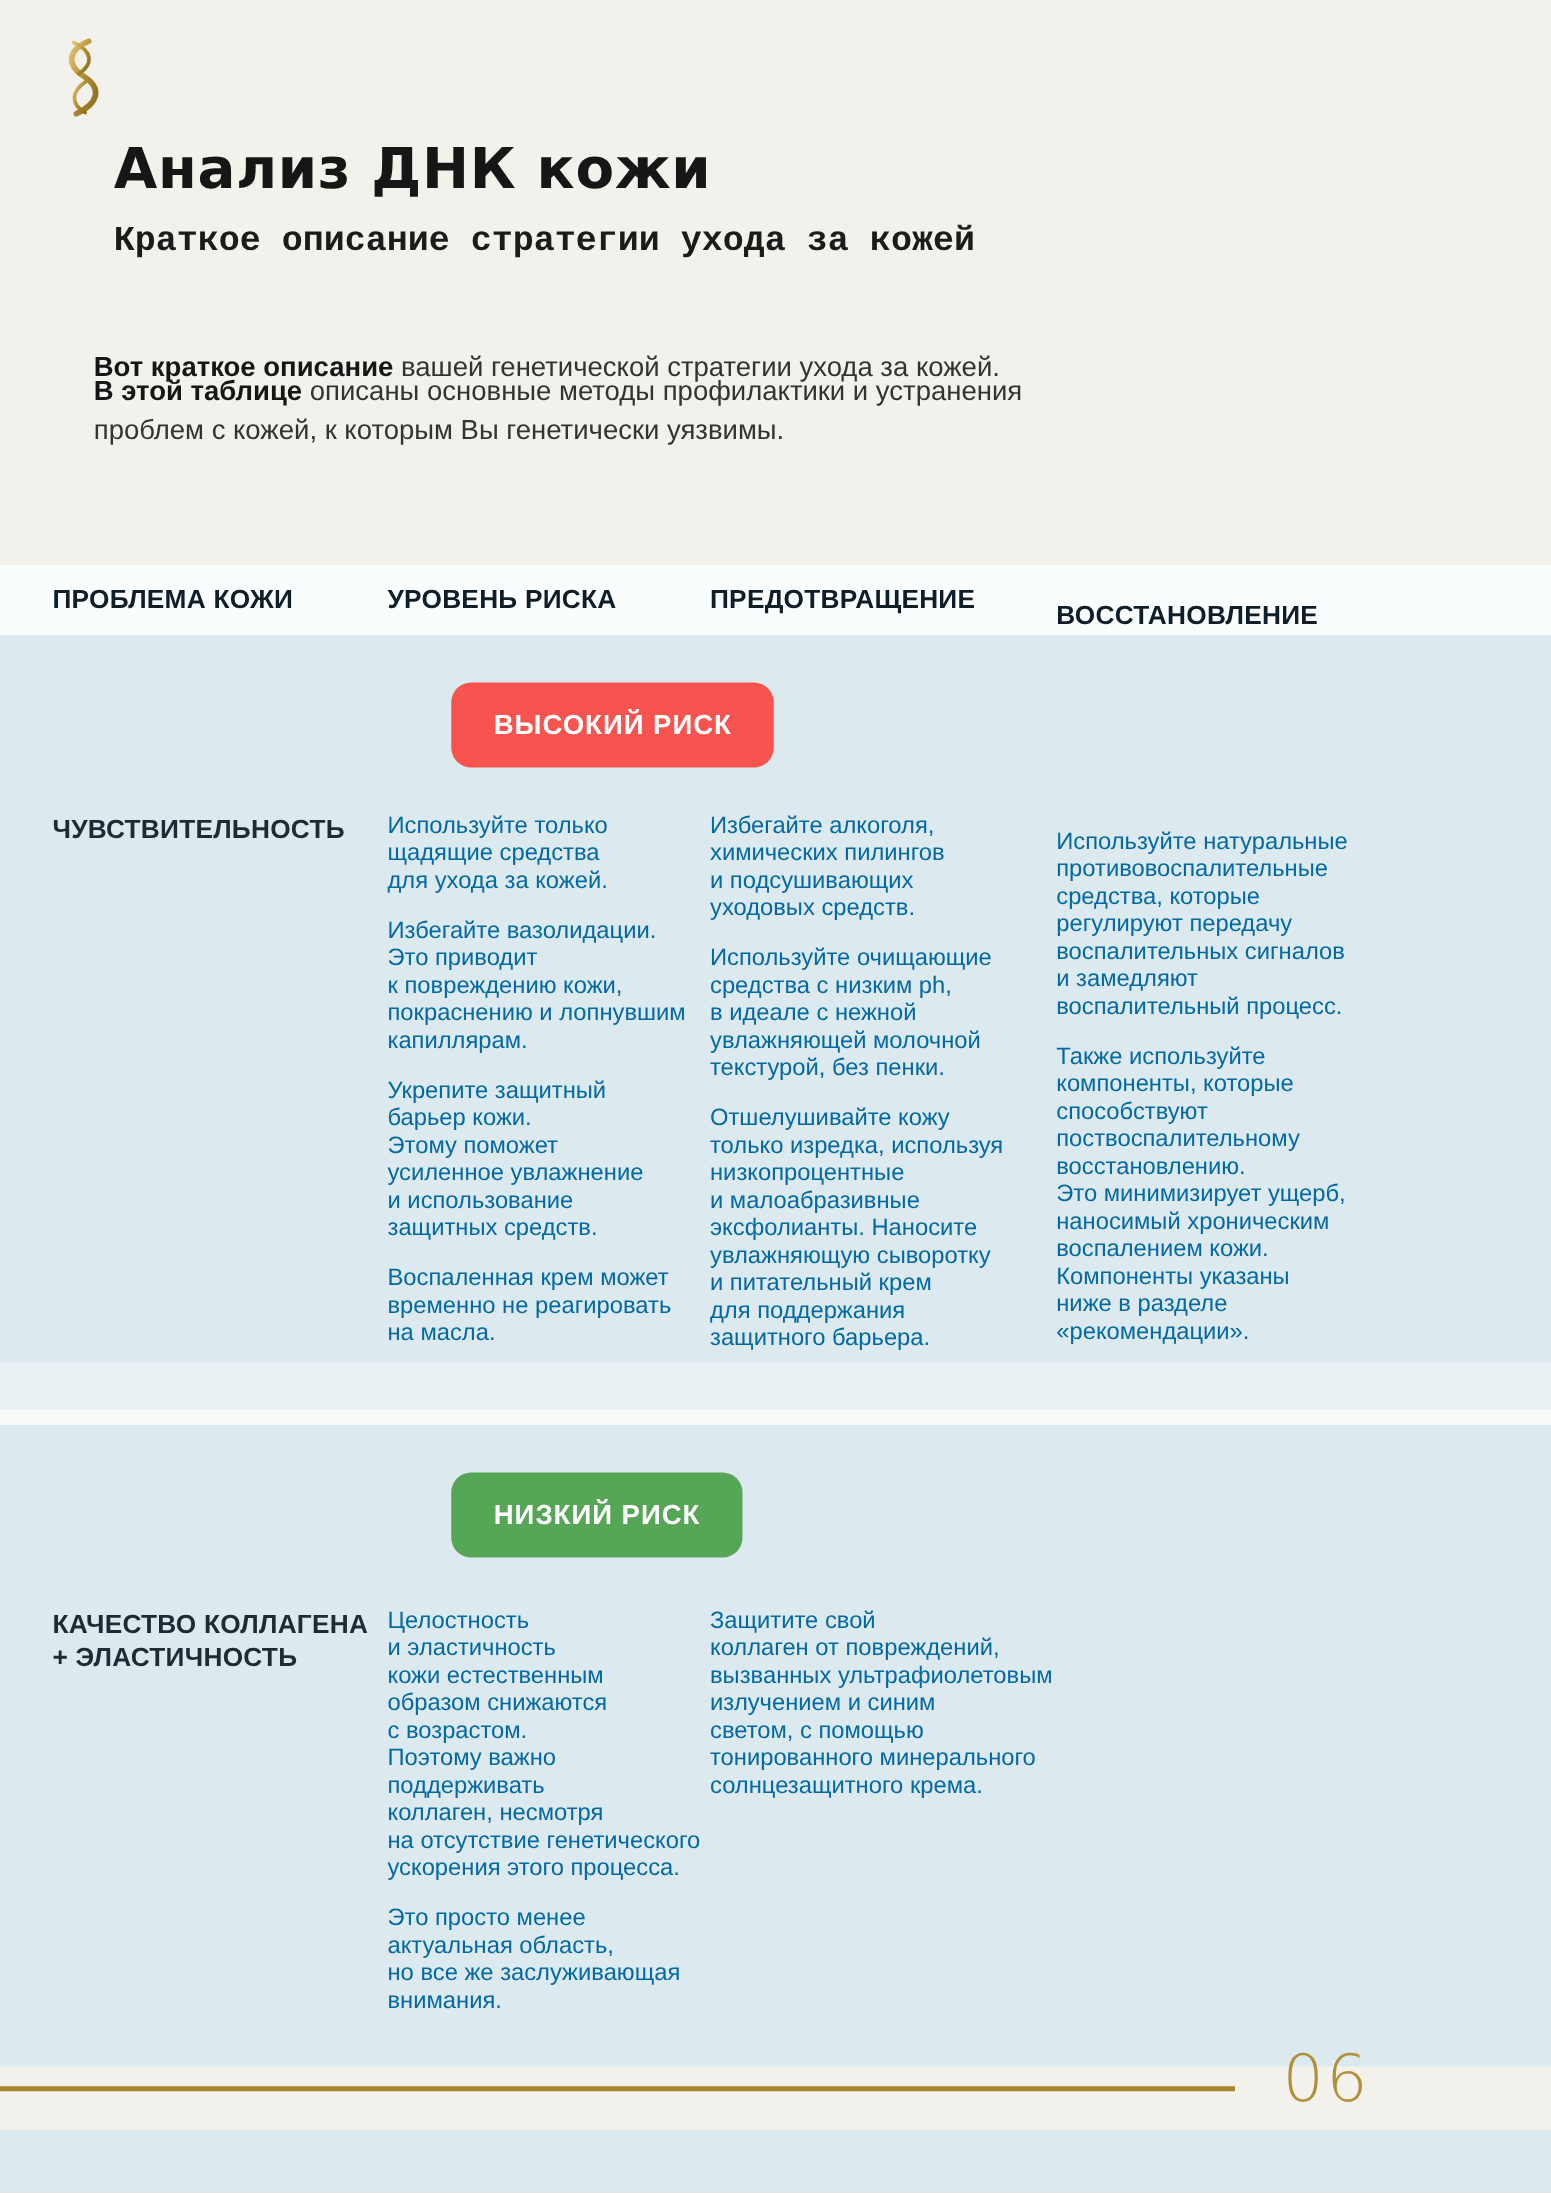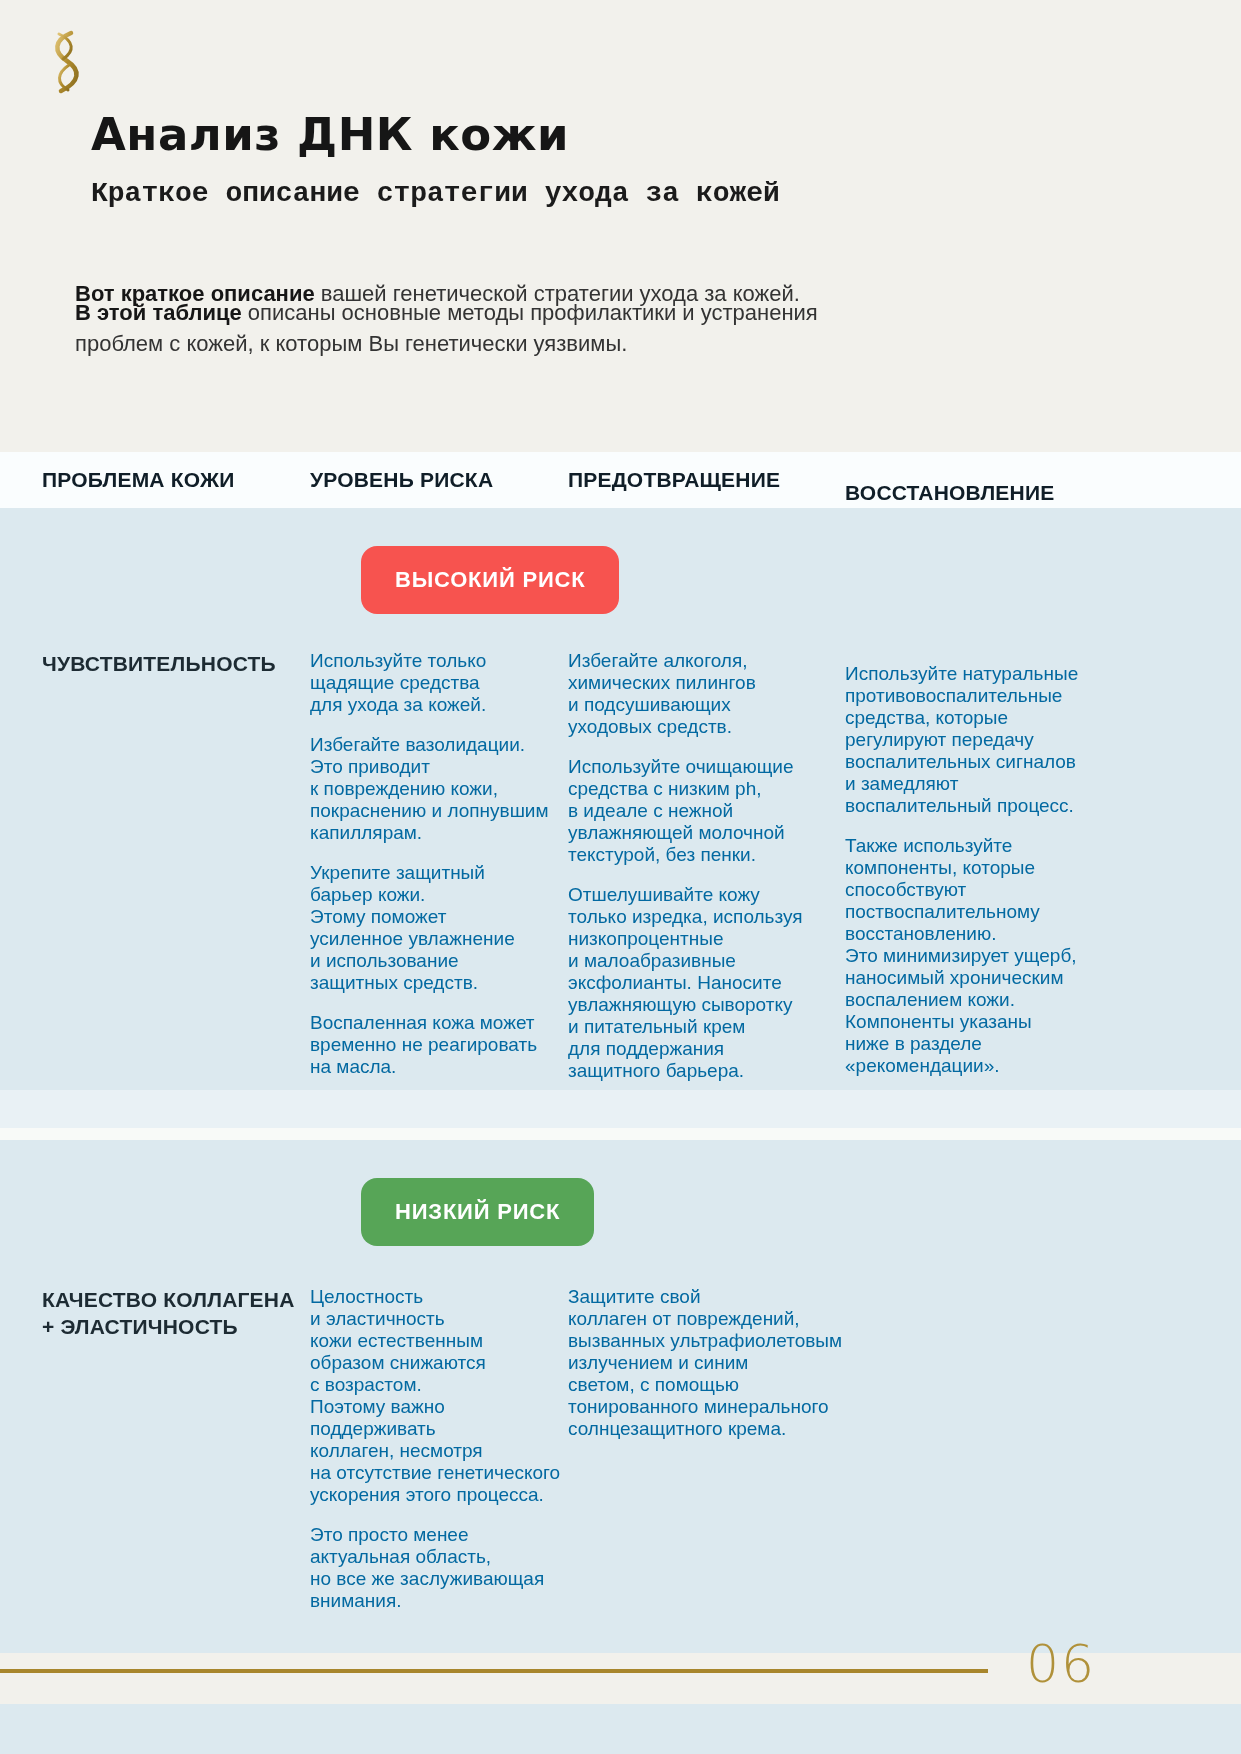--- a/index.html
+++ b/index.html
@@ -133,21 +133,21 @@
 Это приводит
 к повреждению кожи,
 покраснению и лопнувшим
 капиллярам.</p>
       <p>Укрепите защитный
 барьер кожи.
 Этому поможет
 усиленное увлажнение
 и использование
 защитных средств.</p>
-      <p>Воспаленная кожа может
+      <p>Воспаленная крем может
 временно не реагировать
 на масла.</p>
     </div>
     <div class="cell c3">
       <p>Избегайте алкоголя,
 химических пилингов
 и подсушивающих
 уходовых средств.</p>
       <p>Используйте очищающие
 средства с низким ph,

